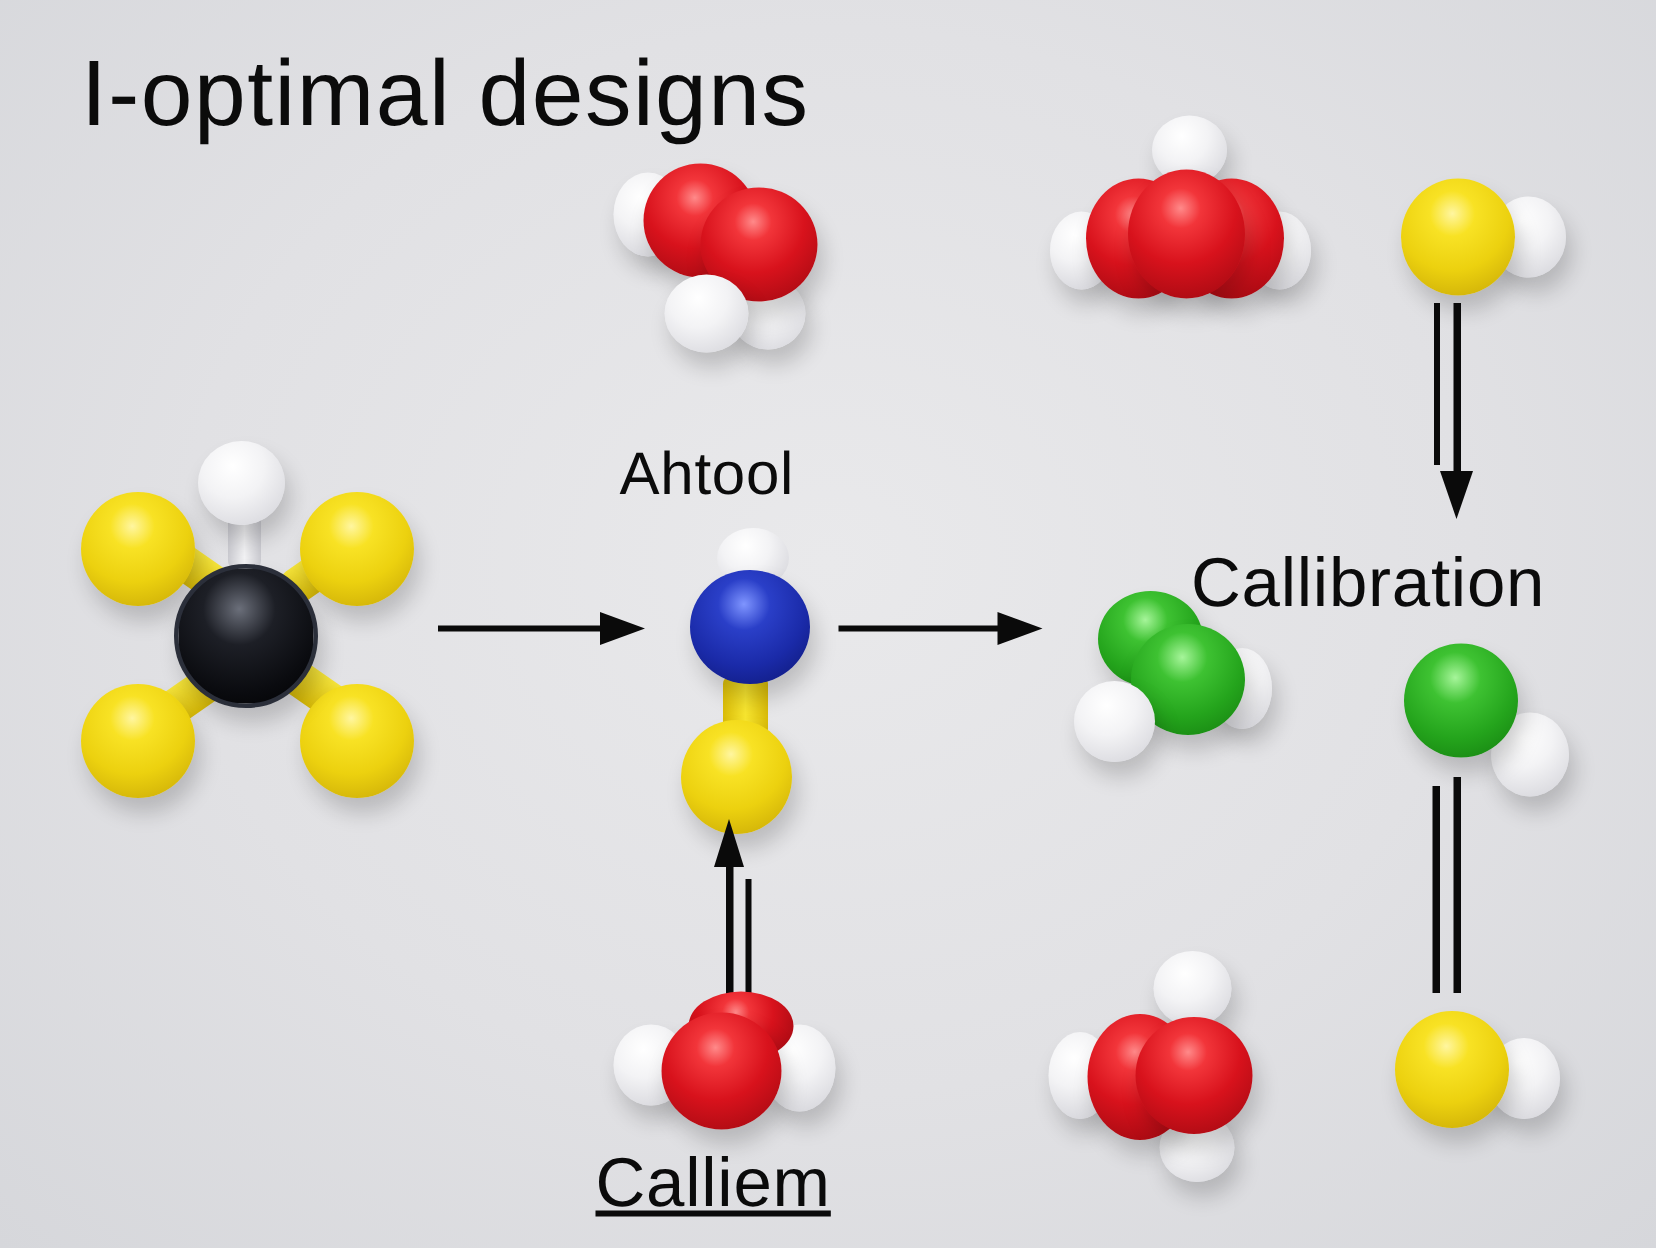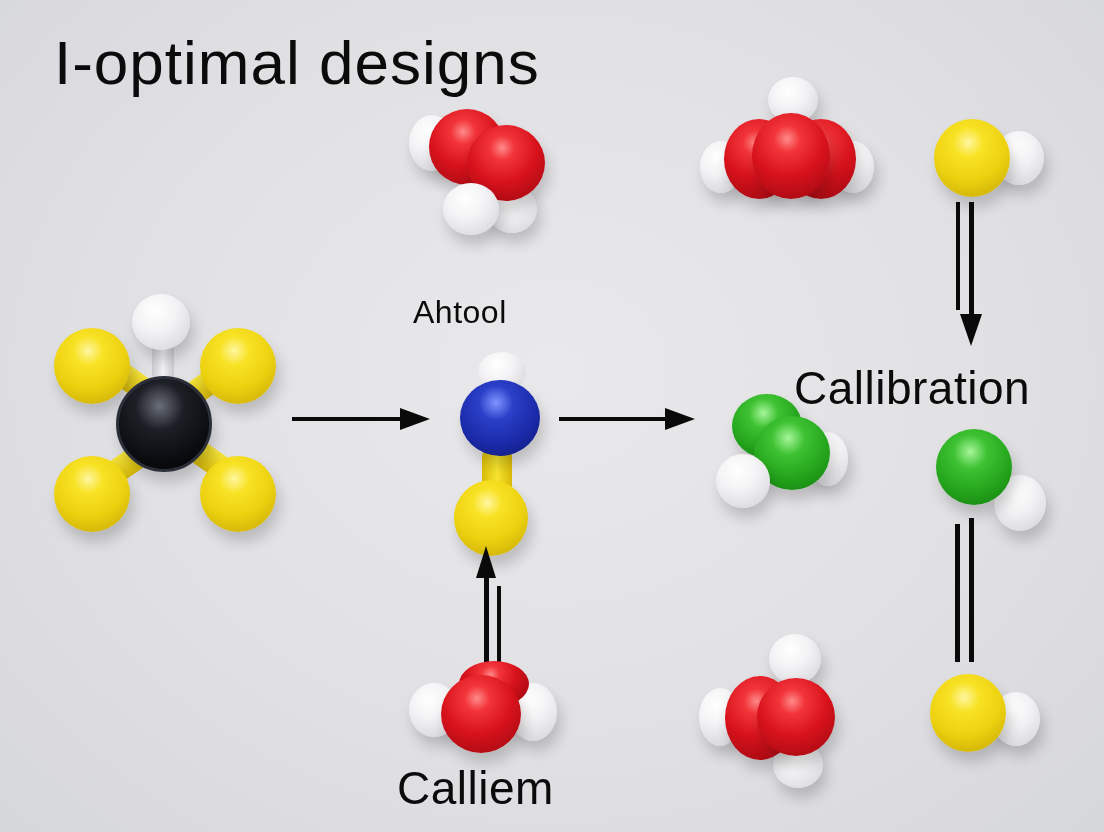--- a/index.html
+++ b/index.html
@@ -9,23 +9,23 @@
     font-family: "Liberation Sans", "DejaVu Sans", sans-serif;
     color: #0a0a0a;
   }
   .abs { position: absolute; }
   .label {
     position: absolute; white-space: nowrap; line-height: 1;
     font-family: "Liberation Sans", sans-serif; color: #0b0b0b;
     letter-spacing: 0.5px;
   }
   .title { left: 54px; top: 32px; font-size: 62px; letter-spacing: 1px; }
-  .l-ahtool { left: 413px; top: 296px; font-size: 32px; }
+  .l-ahtool { left: 413px; top: 296px; font-size: 40px; }
   .l-calib { left: 794px; top: 365px; font-size: 46px; }
-  .l-calliem { left: 397px; top: 765px; font-size: 46px; }
+  .l-calliem { left: 397px; top: 765px; font-size: 46px; text-decoration: underline; }
 
   .atom { position: absolute; border-radius: 50%; }
   .shadow { box-shadow: 4px 10px 14px rgba(0,0,0,0.18); }
   .red {
     background: radial-gradient(circle at 45% 30%, #ff8a8a 0%, #f2353a 18%, #d8121c 50%, #a60a12 90%);
   }
   .white {
     background: radial-gradient(circle at 40% 30%, #ffffff 0%, #f3f3f5 40%, #d9d9de 85%, #c4c4ca 100%);
   }
   .yellow {

